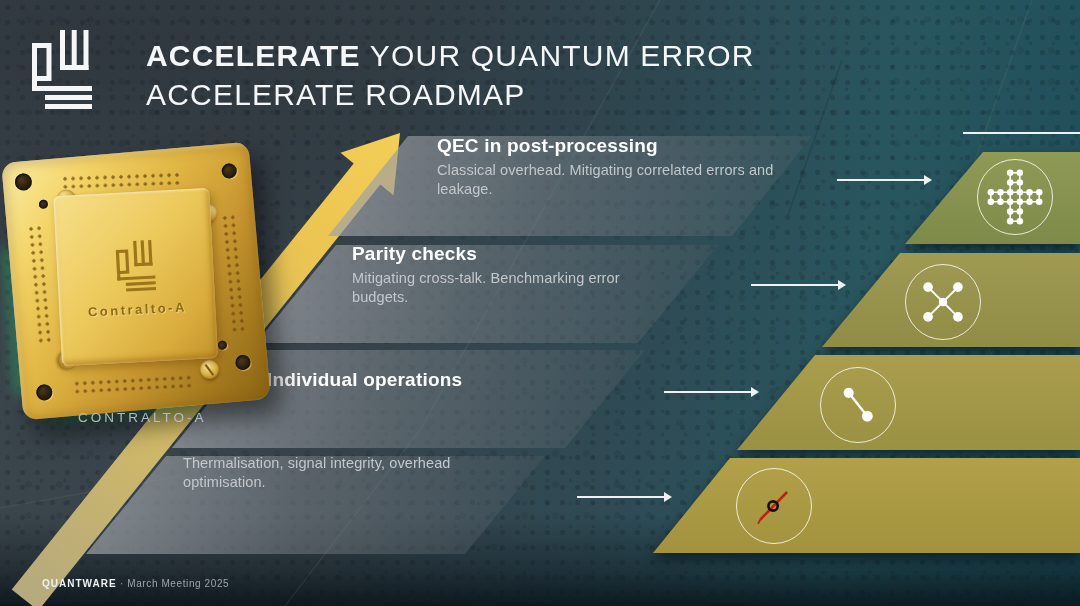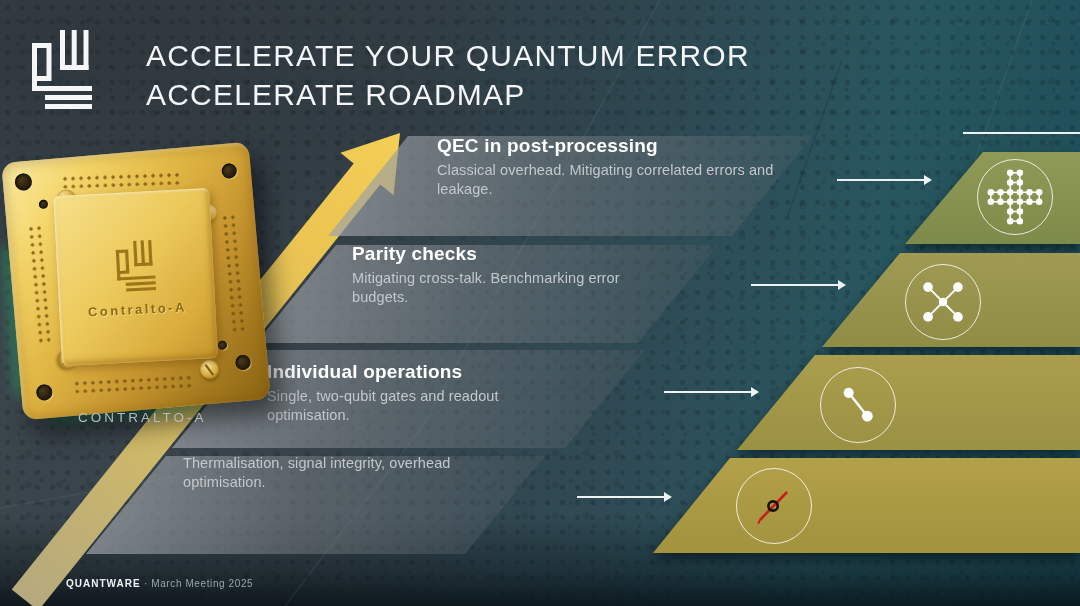--- a/index.html
+++ b/index.html
@@ -18,21 +18,21 @@
       radial-gradient(rgba(12,19,25,.14) 1.6px, transparent 2.3px),
       radial-gradient(rgba(10,17,23,.10) 3px, transparent 4px);
     background-size:15px 15px, 23px 23px, 31px 31px;
     background-position:0 0, 7px 9px, 13px 4px;}
   .trace-lines{position:absolute;inset:0;z-index:0;pointer-events:none;}
 
   
   .logo{position:absolute;left:28px;top:26px;width:66px;height:84px;z-index:6;}
   .title{position:absolute;left:146px;top:36px;z-index:6;color:#f4f6f7;
     font-size:30px;line-height:39px;letter-spacing:1.2px;font-weight:400;}
-  .title .strong{font-weight:400;}
+  .title .strong{font-weight:700;}
 
   
   .arrow-svg{position:absolute;inset:0;z-index:1;pointer-events:none;}
 
   
   .band{position:absolute;z-index:2;}
   .band .fill{width:100%;height:100%;
     background:linear-gradient(102deg, rgba(160,165,170,.72) 0%, rgba(124,131,137,.50) 46%, rgba(86,94,101,.20) 100%);}
   .band0{left:328px;top:136px;width:484px;height:100px;}
   .band0 .fill{clip-path:polygon(80px 0,484px 0,404px 100px,0 100px);}
@@ -41,21 +41,21 @@
   .band2{left:172px;top:350px;width:473px;height:98px;}
   .band2 .fill{clip-path:polygon(80px 0,473px 0,393px 98px,0 98px);}
   .band3{left:86px;top:456px;width:459px;height:98px;}
   .band3 .fill{clip-path:polygon(80px 0,459px 0,379px 98px,0 98px);}
 
   .step-text{position:absolute;z-index:4;}
   .step-text h3{margin:0 0 3px 0;font-size:19px;line-height:24px;font-weight:700;color:#ffffff;letter-spacing:.2px;}
   .step-text p{margin:0;font-size:14.5px;line-height:19px;color:#c3c8cc;letter-spacing:.1px;}
   .pos-qec{left:437px;top:134px;}  .pos-qec p{width:345px;}
   .pos-par{left:352px;top:242px;}  .pos-par p{width:305px;}
-  .pos-ind{left:267px;top:360px;}  .pos-ind p{width:265px;}
+  .pos-ind{left:267px;top:368px;}  .pos-ind p{width:265px;}
   .pos-hwd{left:183px;top:454px;}  .pos-hwd p{width:310px;}
 
   
   .connector{position:absolute;z-index:4;height:2px;width:88px;background:#eef2f2;}
   .connector::after{content:"";position:absolute;right:-7px;top:-4px;width:0;height:0;
     border-left:8px solid #eef2f2;border-top:5px solid transparent;border-bottom:5px solid transparent;}
   .conn0{left:837px;top:179px;} .conn1{left:751px;top:284px;}
   .conn2{left:664px;top:391px;} .conn3{left:577px;top:496px;}
   .top-line{position:absolute;left:963px;top:132px;width:117px;height:2px;background:#eef2f2;z-index:4;}
 
@@ -104,21 +104,21 @@
   .h5{left:34px;top:40px;width:9px;height:9px;}   .h6{left:200px;top:196px;width:9px;height:9px;}
   .vent{position:absolute;background-image:radial-gradient(rgba(110,75,12,.85) 1.4px, transparent 2px);
     background-size:8px 8px;opacity:.9;}
   .v-top{left:58px;top:20px;width:120px;height:14px;transform:rotate(3deg);}
   .v-bottom{left:52px;top:224px;width:120px;height:14px;transform:rotate(2deg);}
   .v-left{left:20px;top:64px;width:14px;height:120px;}
   .v-right{left:214px;top:70px;width:14px;height:120px;}
   .chip-caption{position:absolute;left:78px;top:410px;z-index:5;color:#b3bac0;font-size:13.5px;letter-spacing:3px;}
 
   
-  .footer{position:absolute;left:42px;top:578px;z-index:6;font-size:10px;letter-spacing:.6px;color:#9aa5ab;margin-left:24px;}
+  .footer{position:absolute;left:42px;top:578px;z-index:6;font-size:10px;letter-spacing:.6px;color:#9aa5ab;}
   .footer .brand{font-weight:700;color:#eef2f3;letter-spacing:1px;}
 </style>
 </head>
 <body>
 
 <div class="canvas">
 
   <div class="dots"></div>
 
   <svg class="trace-lines" width="1080" height="606" viewBox="0 0 1080 606">
@@ -156,21 +156,20 @@
   <div class="step-text pos-par">
     <h3>Parity checks</h3>
     <p>Mitigating cross-talk. Benchmarking error budgets.</p>
   </div>
   <div class="step-text pos-qec">
     <h3>QEC in post-processing</h3>
     <p>Classical overhead. Mitigating correlated errors and leakage.</p>
   </div>
   <div class="step-text pos-ind">
     <h3>Individual operations</h3>
-    <p>Single, two-qubit gates and readout optimisation.</p>
   </div>
   <div class="step-text pos-hwd">
     <p>Thermalisation, signal integrity, overhead optimisation.</p>
   </div>
 
   <div class="top-line"></div>
   <div class="connector conn0"></div>
   <div class="connector conn1"></div>
   <div class="connector conn2"></div>
   <div class="connector conn3"></div>

